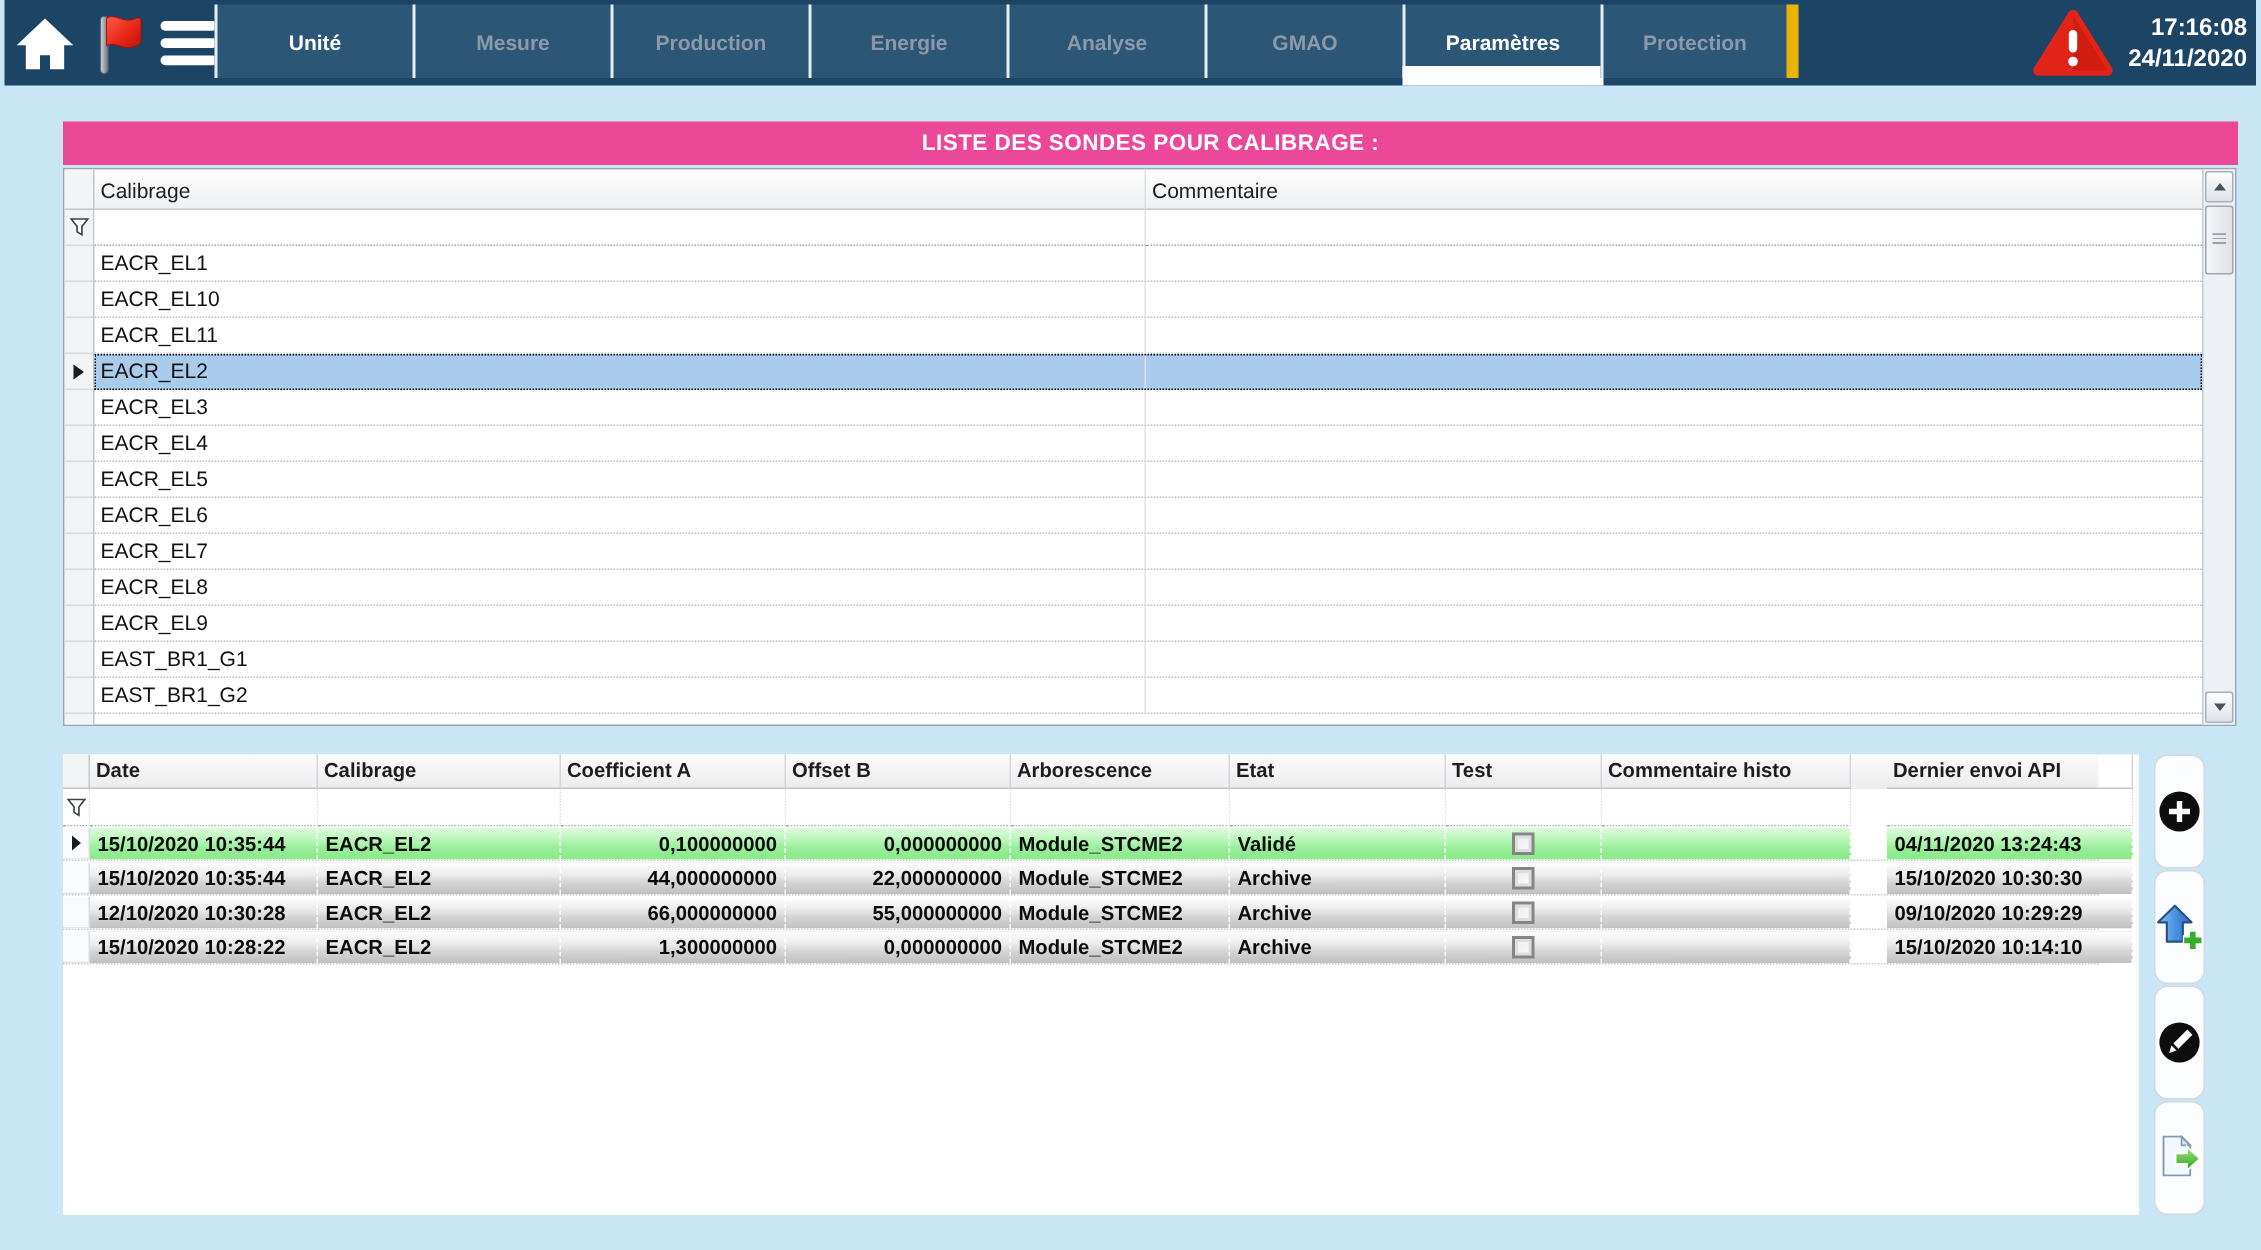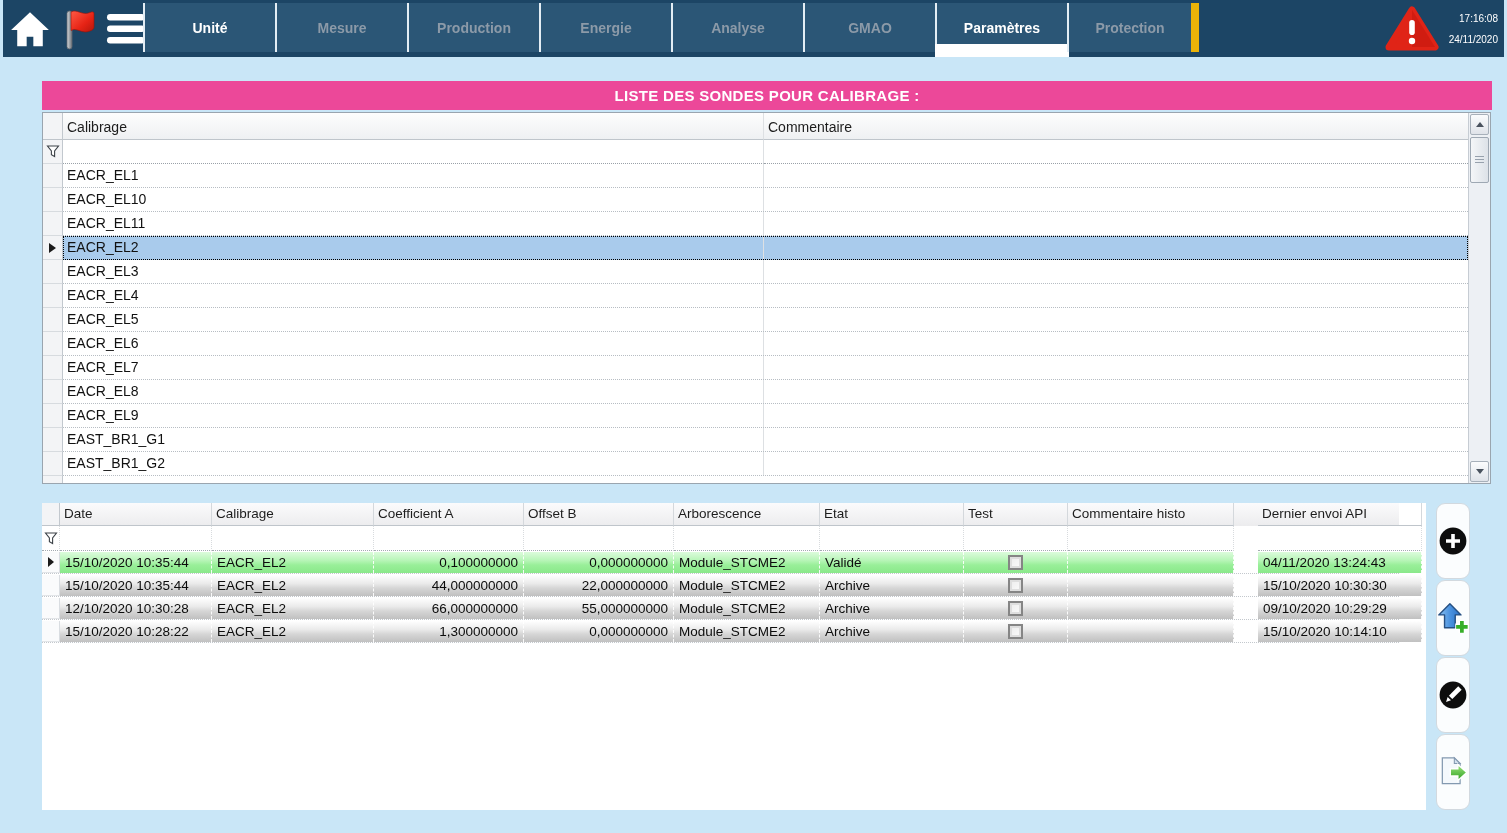--- a/index.html
+++ b/index.html
@@ -11,21 +11,21 @@
   .topbar { position:absolute; left:3px; top:0; width:1501px; height:57px; background:#1c4565; overflow:hidden; }
   .nav-icons { position:absolute; left:6px; top:5px; height:48px; display:flex; align-items:center; gap:6px; }
   .icon-btn { width:42px; height:46px; display:flex; align-items:center; justify-content:center; cursor:pointer; }
   .tabs { position:absolute; left:140px; top:3px; height:54px; display:flex; }
   .tab { position:relative; width:132px; height:49px; background:#2b5676; color:#8c9aa8; font-weight:bold; font-size:14px;
          display:flex; align-items:center; justify-content:center; border-left:2px solid #e3edf4; cursor:pointer; }
   .tab:last-child { border-right:8px solid #eab308; }
   .tab.enabled { color:#ffffff; }
   .tab.active::after { content:""; position:absolute; left:-2px; right:-2px; top:41px; height:20px; background:#ffffff; }
   .status { position:absolute; right:6px; top:3px; height:52px; display:flex; align-items:center; gap:9px; }
-  .clock { color:#fff; font-weight:normal; font-size:10px; line-height:21px; text-align:right; white-space:nowrap; }
+  .clock { color:#fff; font-weight:bold; font-size:16px; line-height:21px; text-align:right; white-space:nowrap; }
 
   
   .title-bar { position:absolute; left:42px; top:81px; width:1450px; height:29px; background:#ec4899;
                color:#fff; font-weight:bold; font-size:15px; letter-spacing:.3px;
                display:flex; align-items:center; justify-content:center; }
 
   
   .sondes { position:absolute; left:42px; top:112px; width:1449px; height:372px; background:#fff; border:1px solid #9aa5af; }
   .sondes-content { position:absolute; left:0; top:0; right:22px; bottom:0; overflow:hidden; }
   .gut { width:20px; flex:none; background:#f3f4f6; border-right:1px solid #c2c8ce; border-bottom:1px solid #d7dbdf;
@@ -51,21 +51,21 @@
             border:1px solid #a7b0ba; border-radius:2px; display:flex; align-items:center; justify-content:center; cursor:pointer; }
   .vs-up { top:1px; } .vs-down { bottom:1px; }
   .tri-up { width:0; height:0; border-left:4px solid transparent; border-right:4px solid transparent; border-bottom:5px solid #49525e; }
   .tri-down { width:0; height:0; border-left:4px solid transparent; border-right:4px solid transparent; border-top:5px solid #49525e; }
   .vs-thumb { position:absolute; left:1px; top:24px; width:19px; height:46px; background:linear-gradient(90deg,#f4f6f8,#dde2e8);
               border:1px solid #9ea8b3; border-radius:2px; cursor:grab; }
   .vs-thumb::after { content:""; position:absolute; left:4px; right:4px; top:50%; height:9px; transform:translateY(-50%);
               background:repeating-linear-gradient(#97a1ad 0 1px, transparent 1px 3px); }
 
   
-  .bottom-panel { position:absolute; left:42px; top:503px; width:1384px; height:307px; background:#fff; }
+  .bottom-panel { position:absolute; left:42px; top:503px; width:1384px; height:307px; background:#fff;font-weight:bold; }
   .histo { position:absolute; left:0; top:0; width:1357px; }
   .h-head { display:flex; height:23px; background:linear-gradient(#fbfbfc,#ececee); font-size:13.5px; color:#1d1d1d; }
   .h-head .cell { padding:3px 4px 0; border-right:1px solid #d4d8dc; border-bottom:1px solid #bfc5cb; overflow:hidden; white-space:nowrap; }
   .h-head .gut, .h-filter .gut { width:18px; }
   .h-head .gut { border-bottom:1px solid #bfc5cb; }
   .h-filter { display:flex; height:25px; }
   .h-filter .fcell { border-bottom:1px dotted #a3aab1; border-right:1px dotted #d8dbde; background:#fff; }
   .h-row { display:flex; height:22px; margin-top:1px; border-bottom:1px dotted #c3c8cd; font-size:13.5px; color:#0c0c0c; cursor:pointer; }
   .h-row .gut { width:18px; background:#fafbfc; border-right:1px solid #d9dde1; border-bottom:1px solid #e2e5e8; }
   .h-row .cell { line-height:21px; padding:0 5px; border-right:1px dashed rgba(255,255,255,.9); overflow:hidden; white-space:nowrap; }

